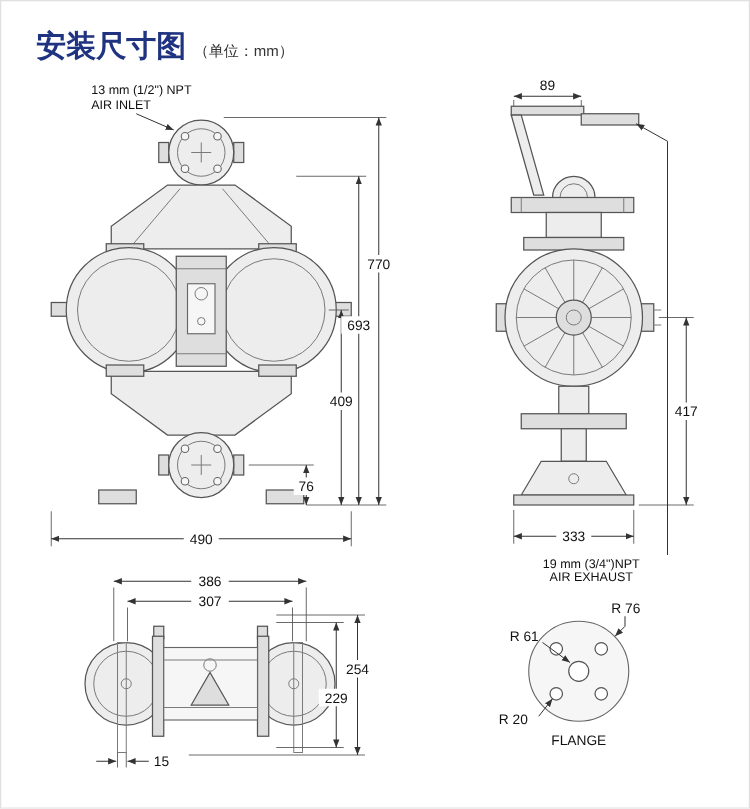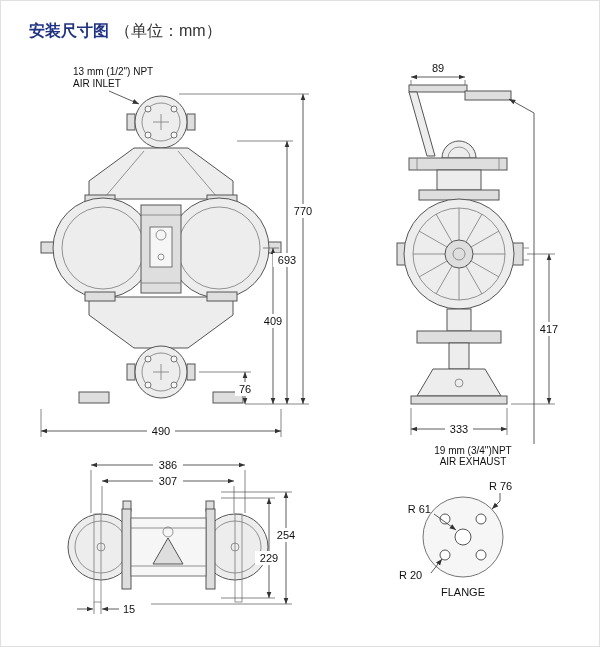--- a/index.html
+++ b/index.html
@@ -1,22 +1,22 @@
 <!DOCTYPE html>
 <html><head>
 <meta charset="utf-8">
 <style>
   html,body{margin:0;padding:0;background:#fff;}
   .page{position:relative;width:600px;height:647px;background:#ffffff;
         border:1px solid #e0e0e0;box-sizing:border-box;overflow:hidden;
         font-family:"Liberation Sans",sans-serif;}
   .header{position:absolute;left:28px;top:20px;white-space:nowrap;}
   .title{font-family:"DejaVu Serif","Liberation Serif",serif;font-weight:bold;
-         font-size:16px;color:#1f3380;}
-  .unit{font-size:16px;color:#333;margin-left:6px;}
+         font-size:24px;color:#1f3380;}
+  .unit{font-size:12px;color:#333;margin-left:6px;}
   svg{position:absolute;left:0;top:0;}
   .part{fill:#ededed;stroke:#555;stroke-width:1;}
   .part2{fill:#dedede;stroke:#555;stroke-width:1;}
   .part3{fill:#f6f6f6;stroke:#666;stroke-width:0.9;}
   .thin{fill:none;stroke:#7a7a7a;stroke-width:0.8;}
   .dim{fill:none;stroke:#333;stroke-width:0.8;}
   .ext{fill:none;stroke:#555;stroke-width:0.7;}
   .lbl{font-family:"Liberation Sans",sans-serif;font-size:11px;fill:#111;}
   .sm{font-family:"Liberation Sans",sans-serif;font-size:10px;fill:#111;}
   .bg{fill:#ffffff;}

